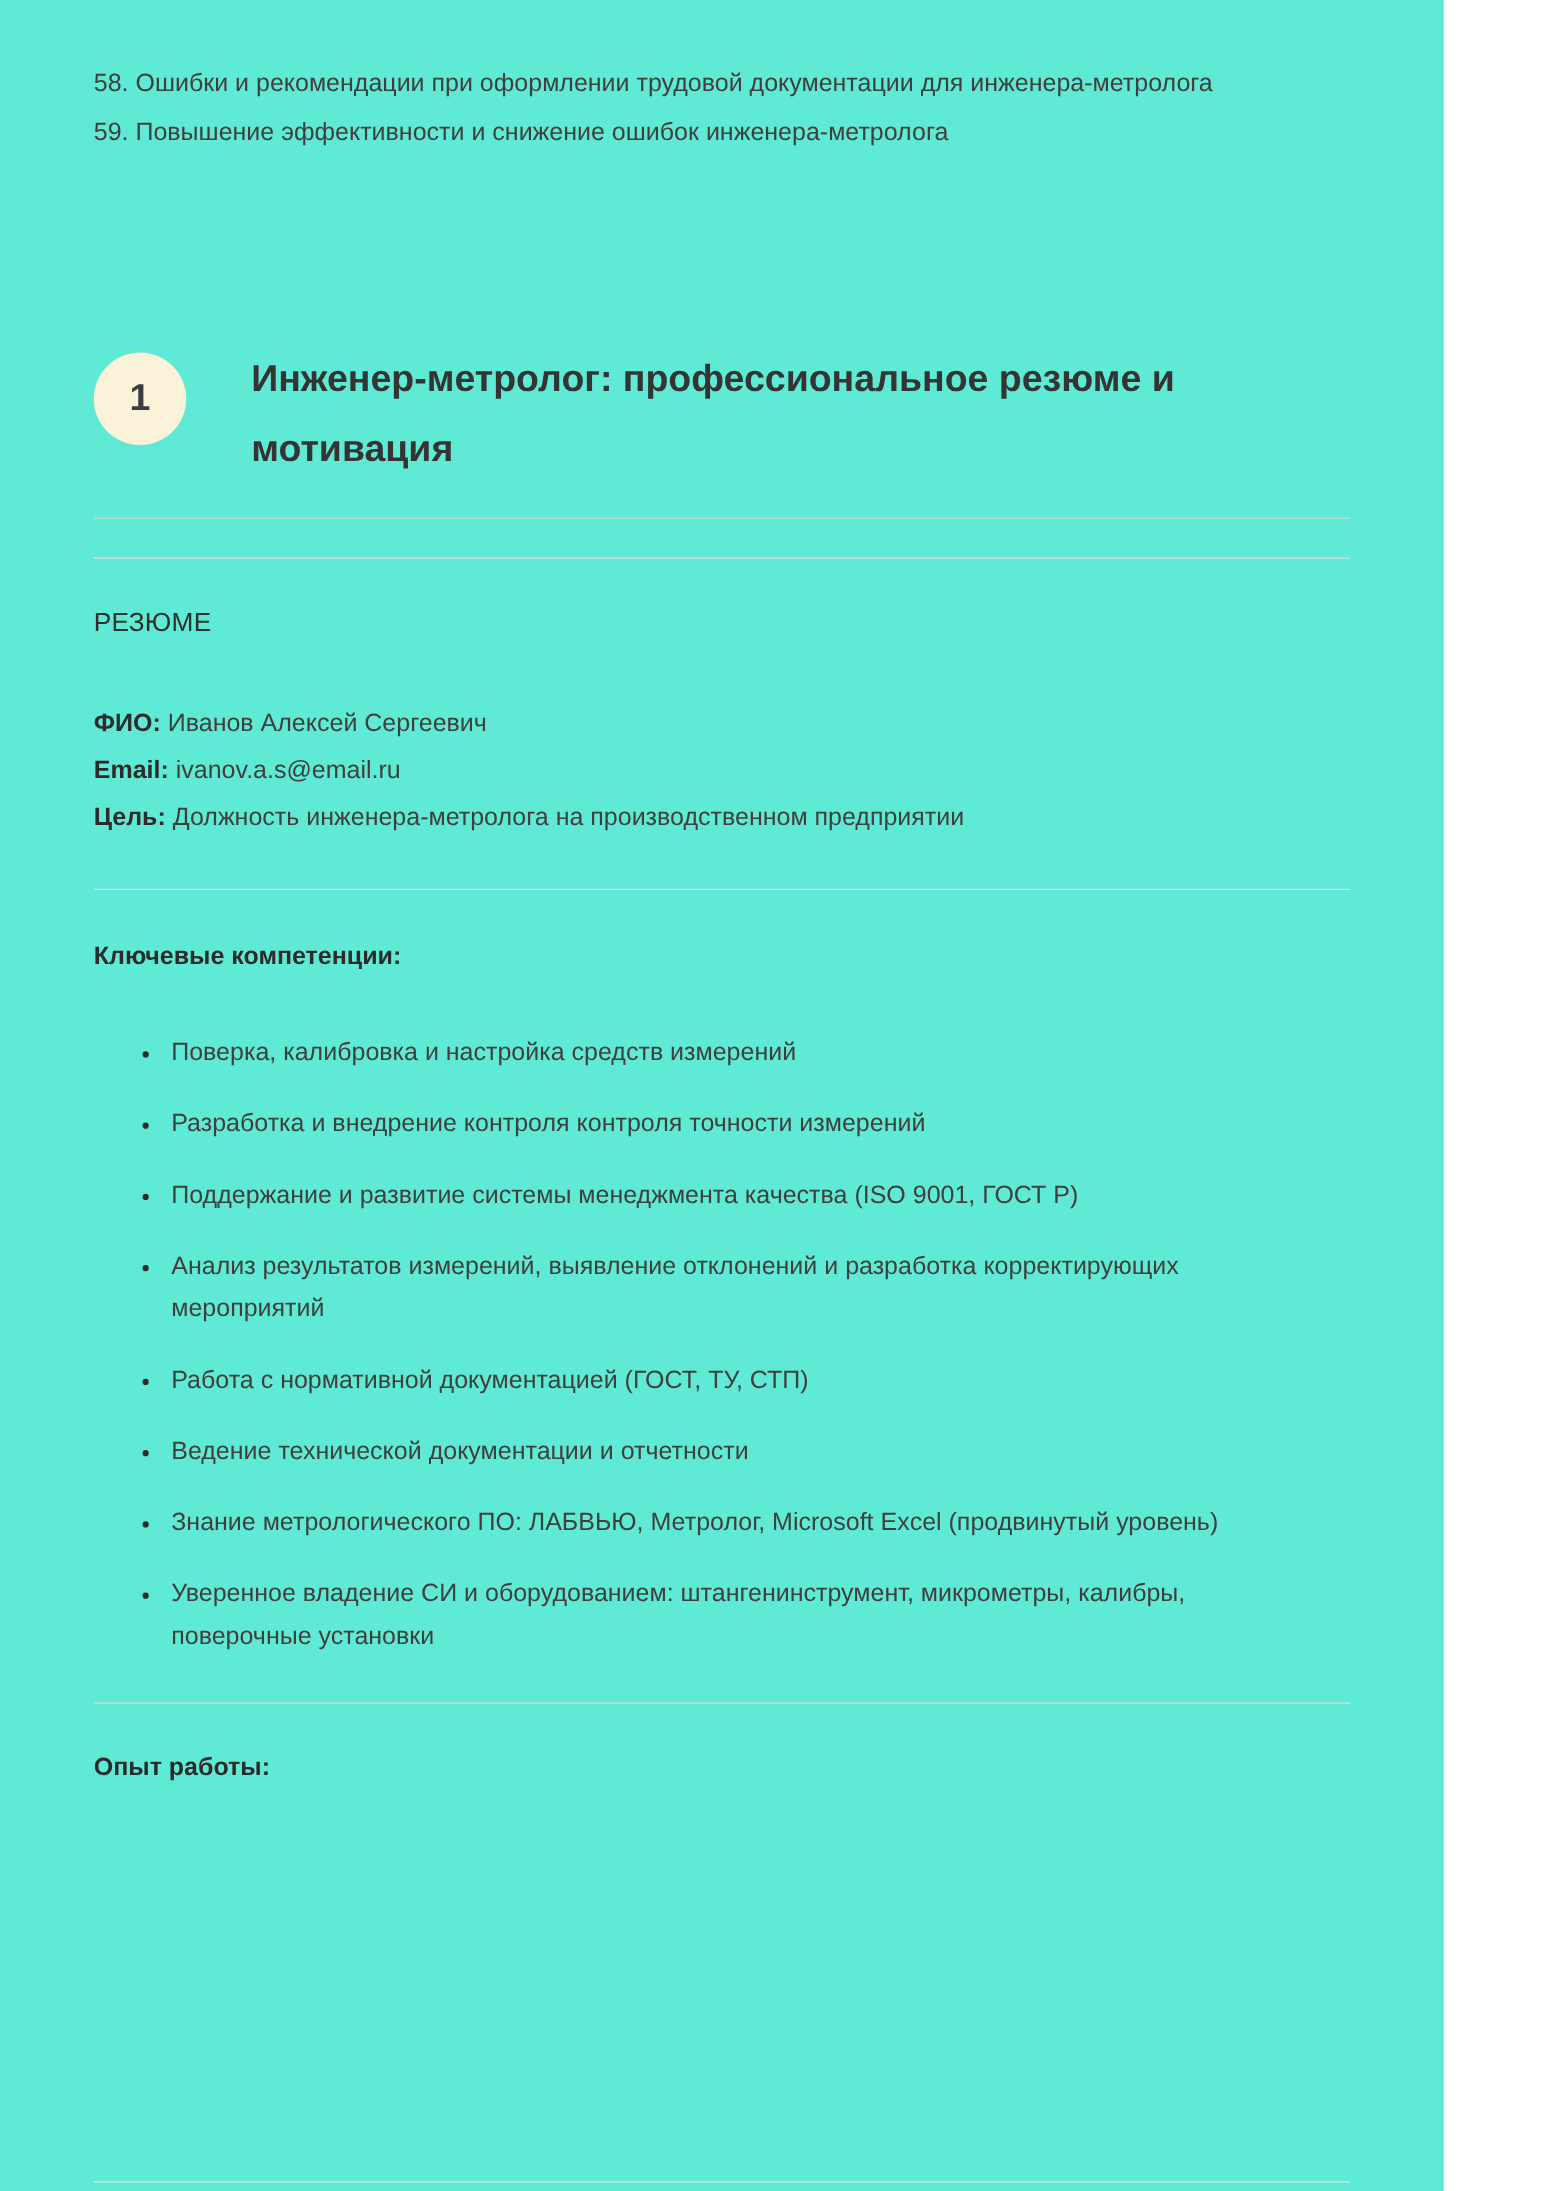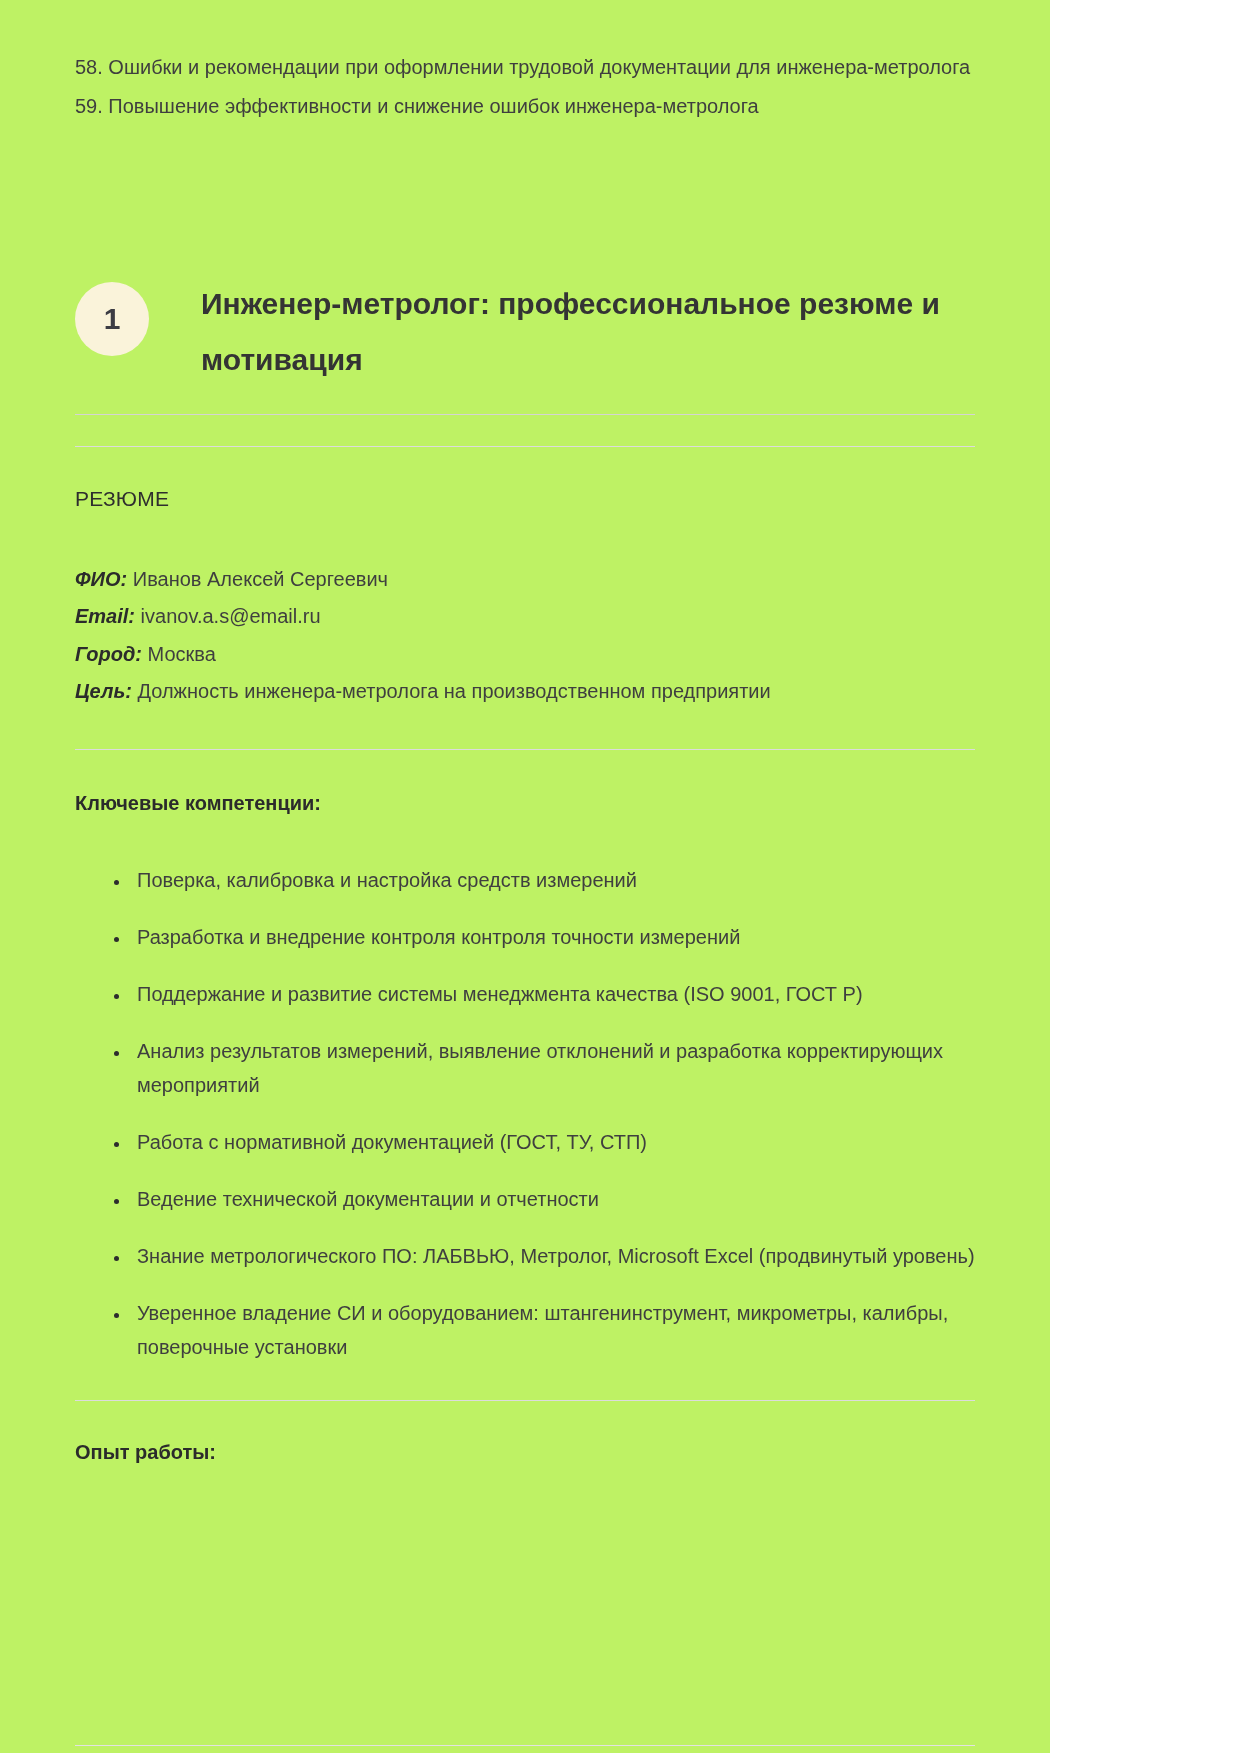--- a/index.html
+++ b/index.html
@@ -5,23 +5,23 @@
   * { margin: 0; padding: 0; box-sizing: border-box; }
 
   html, body {
     background: #ffffff;
     font-family: "Liberation Sans", "DejaVu Sans", sans-serif;
     color: #3f3f3f;
   }
 
   .page {
     position: relative;
-    width: 1050px;
+    width: 1155px;
     min-height: 1753px;
-    background: #bef264;
+    background: #5eead4;
     padding: 48px 75px 60px 75px;
   }
 
   
   .toc {
     font-size: 20px;
     line-height: 1.95;
     color: #3f3f3f;
     max-width: 1000px;
   }
@@ -76,21 +76,20 @@
     letter-spacing: 0.2px;
   }
   .resume-fields {
     margin-top: 50px;
     font-size: 20px;
     line-height: 1.87;
   }
   .resume-field strong {
     color: #2b2b2b;
     font-weight: 700;
-    font-style: italic;
   }
 
   
   .competencies-heading {
     margin-top: 42px;
     font-size: 20px;
     font-weight: 700;
     color: #2b2b2b;
   }
   .competency-list {
@@ -146,23 +145,20 @@
   <h2 class="resume-heading">РЕЗЮМЕ</h2>
 
   <div class="resume-fields">
     <p class="resume-field">
       <strong>ФИО:</strong><span> Иванов Алексей Сергеевич</span>
     </p>
     <p class="resume-field">
       <strong>Email:</strong><span> ivanov.a.s@email.ru</span>
     </p>
     <p class="resume-field">
-      <strong>Город:</strong><span> Москва</span>
-    </p>
-    <p class="resume-field">
       <strong>Цель:</strong><span> Должность инженера-метролога на производственном предприятии</span>
     </p>
   </div>
 
   <hr class="rule rule-after-fields">
 
   <h3 class="competencies-heading">Ключевые компетенции:</h3>
 
   <ul class="competency-list">
     <li><span>Поверка, калибровка и настройка средств измерений</span></li>

